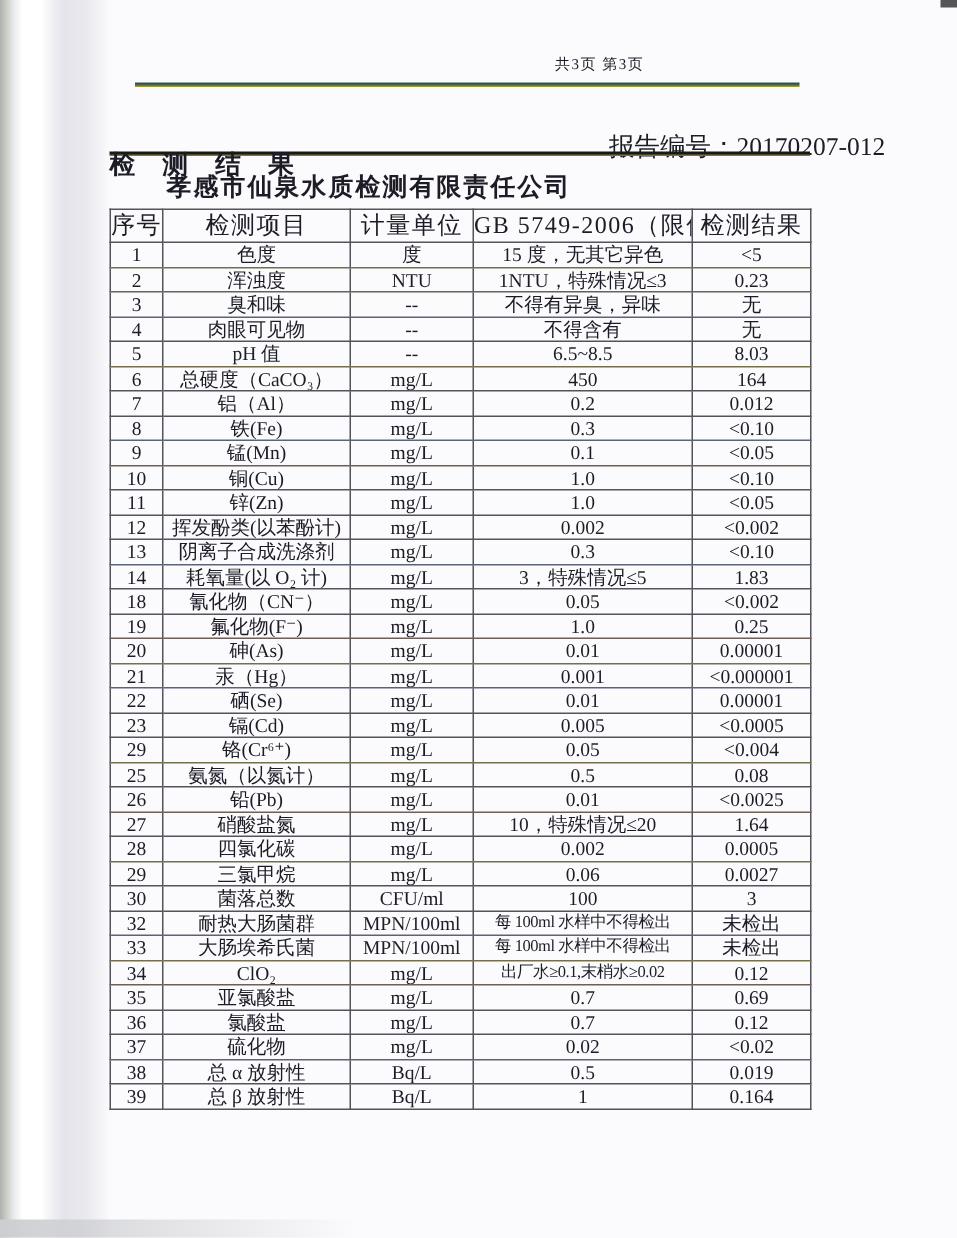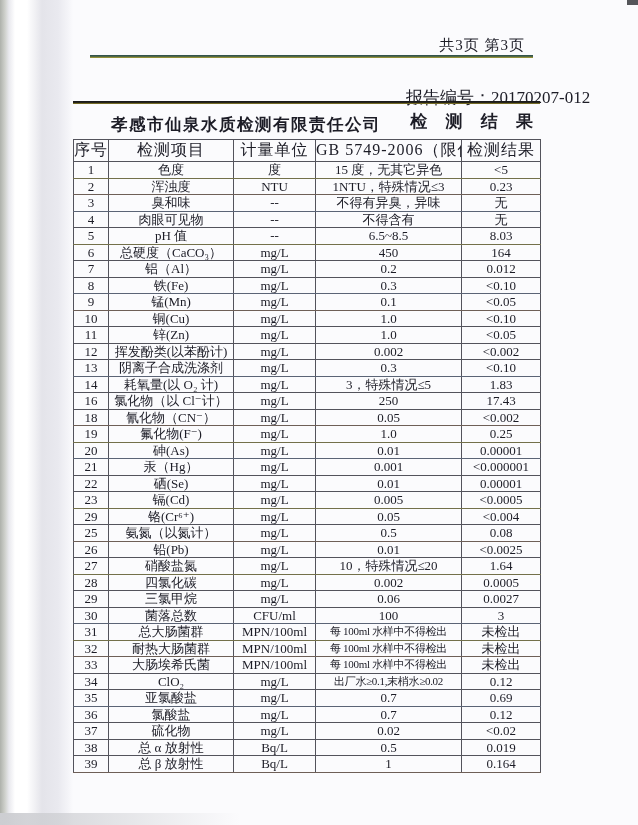--- a/index.html
+++ b/index.html
@@ -17,41 +17,41 @@
       #e4e4ea 42px,#e9e9ef 58px,#f4f4f8 68px,#fbfbfd 73px);
   }
   .bottom-shade {
     position:absolute; left:0; bottom:0; width:240px; height:12px;
     background:linear-gradient(to right,#cdced2,rgba(251,251,253,0));
   }
   .corner-mark { position:absolute; right:0; top:0; width:11px; height:5px; background:#55565a; }
 
   .page-info {
     position:absolute; top:36px; left:370px; width:155px;
-    text-align:right; font-size:15px; letter-spacing:1px; white-space:nowrap;
+    text-align:left; font-size:10px; letter-spacing:1px; white-space:nowrap;
   }
   .rule-top {
     position:absolute; top:55px; left:90px; width:443px; height:3px;
     background:linear-gradient(to bottom,#33544c 35%,#b4a431);
   }
   .company {
     position:absolute; top:70px; left:111px;
     font-family:"Liberation Sans","DejaVu Sans",sans-serif;
     font-weight:bold; font-size:16.5px; letter-spacing:1.5px; white-space:nowrap;margin-top:44px;
   }
   .report-no {
     position:absolute; top:86px; left:406px; font-size:17px; white-space:nowrap;text-align:right;
   }
   .rule-main {
     position:absolute; top:101px; left:73px; width:467px; height:3px;
     background:linear-gradient(to bottom,#191919 45%,#9c8e2c);
   }
   .doc-title {
-    position:absolute; top:110px; left:73px; width:467px;
-    text-align:right; font-size:17px; font-weight:bold; letter-spacing:7px;
+    position:absolute; top:98px; left:73px; width:467px;
+    text-align:left; font-size:17px; font-weight:bold; letter-spacing:7px;
     white-space:nowrap;
   }
 
   table.results {
     position:absolute; top:139px; left:73px; width:467px;
     border-collapse:collapse; table-layout:fixed;
     background:transparent;
   }
   .results th, .results td {
     border:1px solid #53535c; text-align:center; vertical-align:middle;
@@ -189,27 +189,20 @@
         <td>&lt;0.10</td>
       </tr>
       <tr>
         <td>14</td>
         <td>耗氧量(以 O₂ 计)</td>
         <td>mg/L</td>
         <td>3，特殊情况≤5</td>
         <td>1.83</td>
       </tr>
       <tr>
-        <td>16</td>
-        <td>氯化物（以 Cl⁻计）</td>
-        <td>mg/L</td>
-        <td>250</td>
-        <td>17.43</td>
-      </tr>
-      <tr>
         <td>18</td>
         <td>氰化物（CN⁻）</td>
         <td>mg/L</td>
         <td>0.05</td>
         <td>&lt;0.002</td>
       </tr>
       <tr>
         <td>19</td>
         <td>氟化物(F⁻)</td>
         <td>mg/L</td>
@@ -287,27 +280,20 @@
         <td>0.0027</td>
       </tr>
       <tr>
         <td>30</td>
         <td>菌落总数</td>
         <td>CFU/ml</td>
         <td>100</td>
         <td>3</td>
       </tr>
       <tr>
-        <td>31</td>
-        <td>总大肠菌群</td>
-        <td>MPN/100ml</td>
-        <td class="tight">每 100ml 水样中不得检出</td>
-        <td>未检出</td>
-      </tr>
-      <tr>
         <td>32</td>
         <td>耐热大肠菌群</td>
         <td>MPN/100ml</td>
         <td class="tight">每 100ml 水样中不得检出</td>
         <td>未检出</td>
       </tr>
       <tr>
         <td>33</td>
         <td>大肠埃希氏菌</td>
         <td>MPN/100ml</td>

